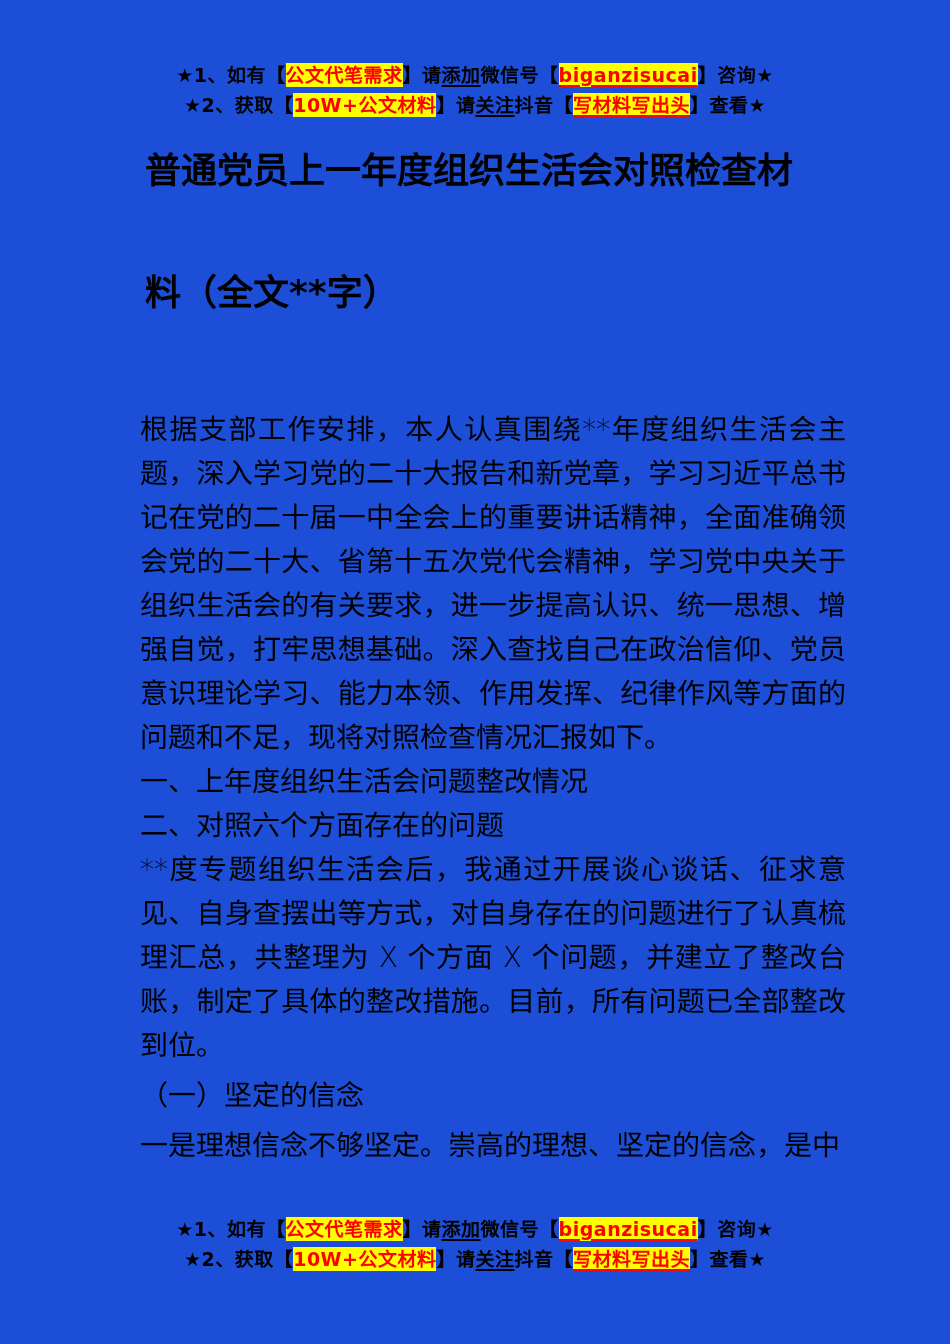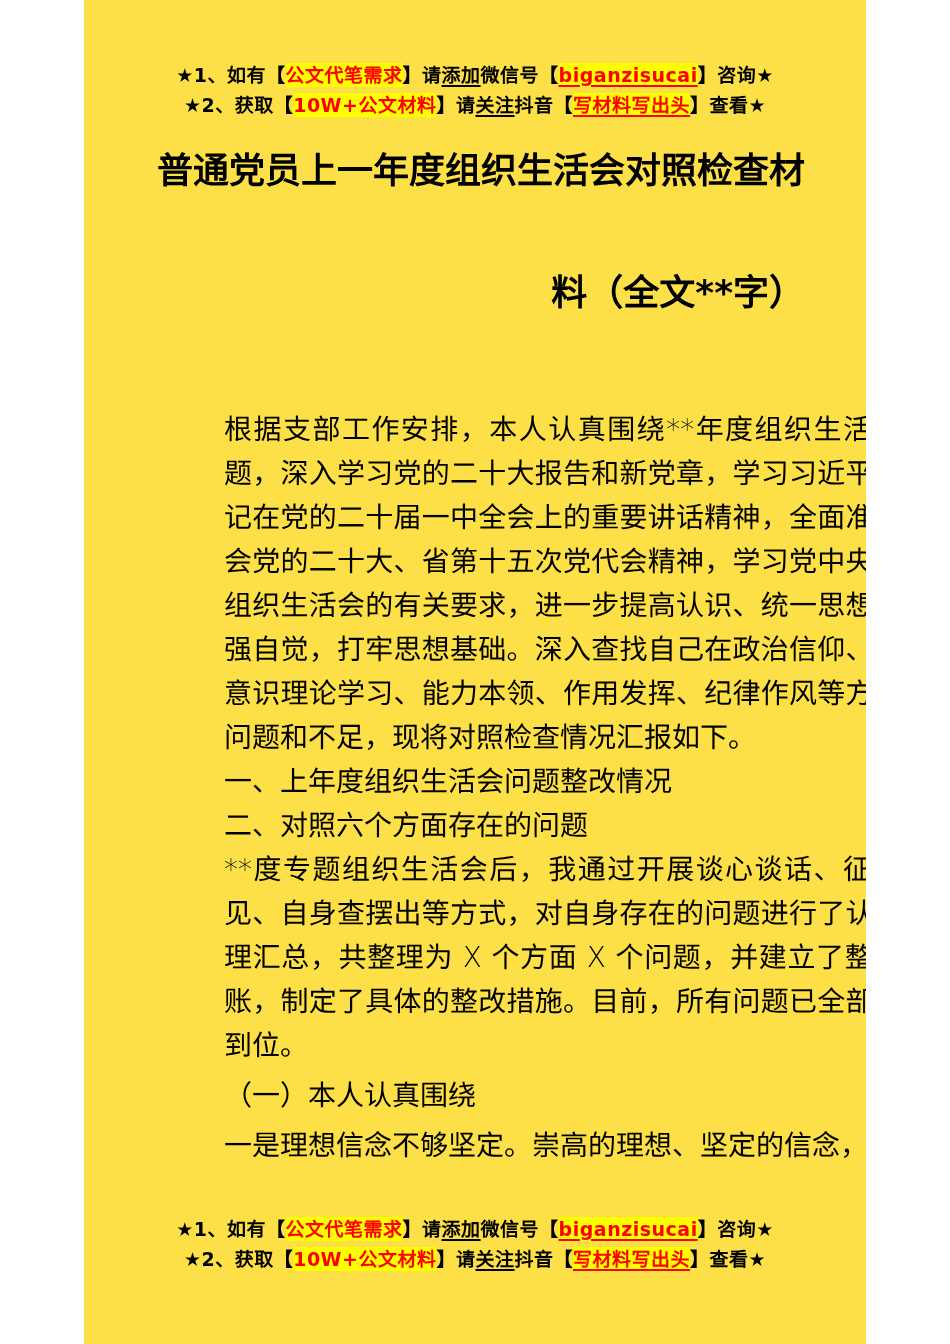--- a/index.html
+++ b/index.html
@@ -1,22 +1,22 @@
 <!DOCTYPE html>
 <html lang="zh-CN"><head>
 <meta charset="utf-8">
 <style>
   * { box-sizing: border-box; }
   html, body { margin: 0; padding: 0; background: #ffffff; }
   .page {
     position: relative;
-    width: 782px;
+    width: 950px;
     height: 1344px;
     margin: 0 auto;
-    background: #fde047;
+    background: #1d4ed8;
     color: #000000;
     font-family: "DejaVu Sans", "Liberation Sans", sans-serif;
     overflow: hidden;
   }
   
   .promo {
     text-align: center;
     font-size: 19px;
     line-height: 30px;
     font-weight: bold;
@@ -35,21 +35,21 @@
     text-underline-offset: 3px;
     text-decoration-thickness: 2px;
   }
   
   .doc-title {
     width: 660px;
     margin: -10px auto 0;
     font-size: 36px;
     font-weight: bold;
     line-height: 122px;
-    text-align: right;
+    text-align: left;
     letter-spacing: 0px;
     word-break: break-all;
   }
   
   .content {
     margin: 54px 104px 0 140px;
     width: 706px;
   }
   .content p {
     margin: 0;
@@ -72,21 +72,21 @@
     <div class="promo-line"><span>★2、获取【</span><span class="seg-hl">10W+公文材料</span><span>】请</span><span class="seg-ul">关注</span><span>抖音【</span><span class="seg-hl seg-ul">写材料写出头</span><span>】查看★</span></div>
   </div>
 
   <h1 class="doc-title">普通党员上一年度组织生活会对照检查材料（全文**字）</h1>
 
   <div class="content">
     <p>根据支部工作安排，本人认真围绕**年度组织生活会主题，深入学习党的二十大报告和新党章，学习习近平总书记在党的二十届一中全会上的重要讲话精神，全面准确领会党的二十大、省第十五次党代会精神，学习党中央关于组织生活会的有关要求，进一步提高认识、统一思想、增强自觉，打牢思想基础。深入查找自己在政治信仰、党员意识理论学习、能力本领、作用发挥、纪律作风等方面的问题和不足，现将对照检查情况汇报如下。</p>
     <p>一、上年度组织生活会问题整改情况</p>
     <p>二、对照六个方面存在的问题</p>
     <p>**度专题组织生活会后，我通过开展谈心谈话、征求意见、自身查摆出等方式，对自身存在的问题进行了认真梳理汇总，共整理为 X 个方面 X 个问题，并建立了整改台账，制定了具体的整改措施。目前，所有问题已全部整改到位。</p>
-    <p class="spaced">（一）本人认真围绕</p>
+    <p class="spaced">（一）坚定的信念</p>
     <p class="spaced">一是理想信念不够坚定。崇高的理想、坚定的信念，是中</p>
   </div>
 
   <div class="promo promo-bottom">
     <div class="promo-line"><span>★1、如有【</span><span class="seg-hl">公文代笔需求</span><span>】请</span><span class="seg-ul">添加</span><span>微信号【</span><span class="seg-hl seg-ul">biganzisucai</span><span>】咨询★</span></div>
     <div class="promo-line"><span>★2、获取【</span><span class="seg-hl">10W+公文材料</span><span>】请</span><span class="seg-ul">关注</span><span>抖音【</span><span class="seg-hl seg-ul">写材料写出头</span><span>】查看★</span></div>
   </div>
 
 </div>
 

